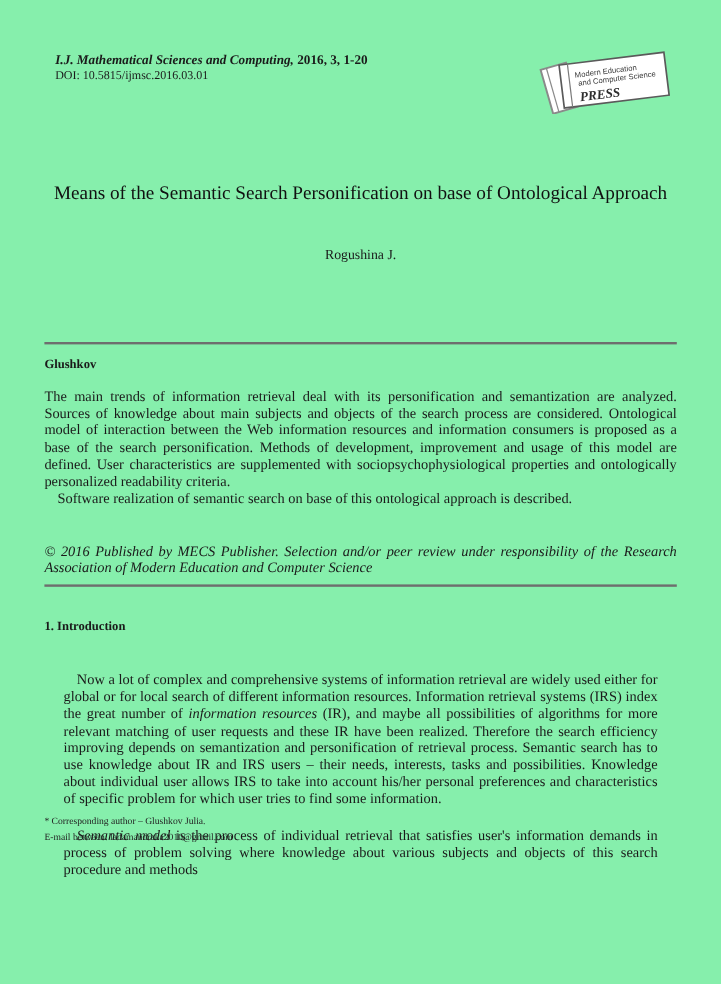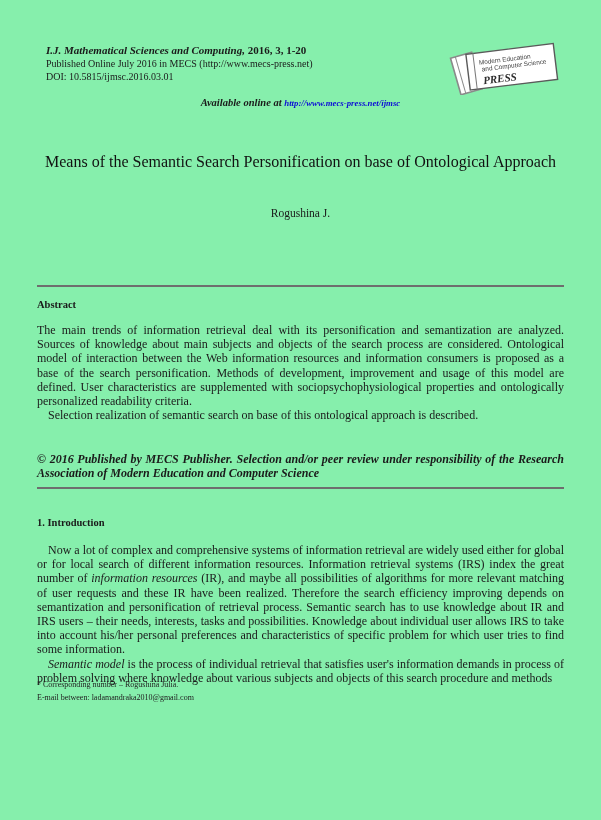--- a/index.html
+++ b/index.html
@@ -29,78 +29,73 @@
   .rule-bottom{top:487px;}
 
   .section-heading{left:37px;font-size:10.5px;font-weight:bold;}
   .abstract-heading{top:299px;}
   .intro-heading{top:517px;}
 
   .body-text{left:37px;right:37px;font-size:12px;line-height:14.2px;text-align:justify;}
   .abstract-body{top:323px;}
   .indented{text-indent:11px;}
   .index-terms{top:428px;}
-  .copyright-notice{top:452px;font-style:italic;font-weight:bold;}
+  .copyright-notice{top:452px;font-style:italic;}
   .intro-body{top:543px;}
-  .intro-body p{margin:0;text-indent:11px;}
+  .intro-body p{margin:16px;text-indent:11px;}
 
   .footnote{left:37px;right:120px;top:679px;font-size:8px;line-height:12.5px;color:#222;}
 </style>
 </head>
 <body>
 
 <div class="page">
 
   <div class="abs header-block">
     <div class="journal-line"><span class="it">I.J. Mathematical Sciences and Computing,</span><span> 2016, 3, 1-20</span></div>
-    <div class="meta-line">Published Online July 2016 in MECS (http://www.mecs-press.net)</div>
     <div class="meta-line">DOI: 10.5815/ijmsc.2016.03.01</div>
   </div>
 
   <div class="abs logo-wrap">
     <svg width="115" height="58" viewBox="0 0 115 58">
       <g transform="rotate(-16 30 30)">
         <rect x="6" y="14" width="22" height="38" fill="#ffffff" stroke="#8a8a8a" stroke-width="1.6"></rect>
         <line x1="11" y1="14" x2="11" y2="52" stroke="#8a8a8a" stroke-width="1"></line>
       </g>
       <g transform="rotate(-7 62 32)">
         <rect x="20" y="12" width="88" height="36" fill="#ffffff" stroke="#5a5a5a" stroke-width="1.4"></rect>
         <line x1="27" y1="12" x2="27" y2="48" stroke="#7a7a7a" stroke-width="1"></line>
         <text x="32" y="24" font-size="6.4" fill="#3c3c3c" font-family="Liberation Sans, sans-serif">Modern Education</text>
         <text x="34" y="31" font-size="6.4" fill="#3c3c3c" font-family="Liberation Sans, sans-serif">and Computer Science</text>
         <text x="34" y="44" font-size="11" font-weight="bold" font-style="italic" fill="#2e2e2e" font-family="Liberation Serif, serif">PRESS</text>
       </g>
     </svg>
   </div>
 
-  <div class="abs available-line">
-    <span>Available online at </span>
-    <a href="#">http://www.mecs-press.net/ijmsc</a>
-  </div>
 
   <div class="abs paper-title">Means of the Semantic Search Personification on base of Ontological Approach</div>
   <div class="abs author-name">Rogushina J.</div>
 
   <div class="abs rule rule-top"></div>
 
-  <div class="abs section-heading abstract-heading">Abstract</div>
+  <div class="abs section-heading abstract-heading">Glushkov</div>
   <div class="abs body-text abstract-body">
     <div>The main trends of information retrieval deal with its personification and semantization are analyzed. Sources of knowledge about main subjects and objects of the search process are considered. Ontological model of interaction between the Web information resources and information consumers is proposed as a base of the search personification. Methods of development, improvement and usage of this model are defined. User characteristics are supplemented with sociopsychophysiological properties and ontologically personalized readability criteria.</div>
-    <div class="indented">Selection realization of semantic search on base of this ontological approach is described.</div>
+    <div class="indented">Software realization of semantic search on base of this ontological approach is described.</div>
   </div>
 
 
   <div class="abs body-text copyright-notice">© 2016 Published by MECS Publisher. Selection and/or peer review under responsibility of the Research Association of Modern Education and Computer Science</div>
 
   <div class="abs rule rule-bottom"></div>
 
   <div class="abs section-heading intro-heading">1. Introduction</div>
   <div class="abs body-text intro-body">
     <p><span>Now a lot of complex and comprehensive systems of information retrieval are widely used either for global or for local search of different information resources. Information retrieval systems (IRS) index the great number of </span><span class="it">information resources</span><span> (IR), and maybe all possibilities of algorithms for more relevant matching of user requests and these IR have been realized. Therefore the search efficiency improving depends on semantization and personification of retrieval process. Semantic search has to use knowledge about IR and IRS users – their needs, interests, tasks and possibilities. Knowledge about individual user allows IRS to take into account his/her personal preferences and characteristics of specific problem for which user tries to find some information.</span></p>
     <p><span class="it">Semantic model</span><span> is the process of individual retrieval that satisfies user's information demands in process of problem solving where knowledge about various subjects and objects of this search procedure and methods</span></p>
   </div>
 
   <div class="abs footnote">
-    <div>* Corresponding number – Rogushina Julia.</div>
+    <div>* Corresponding author – Glushkov Julia.</div>
     <div>E-mail between: ladamandraka2010@gmail.com</div>
   </div>
 
 </div>
 
 </body></html>

